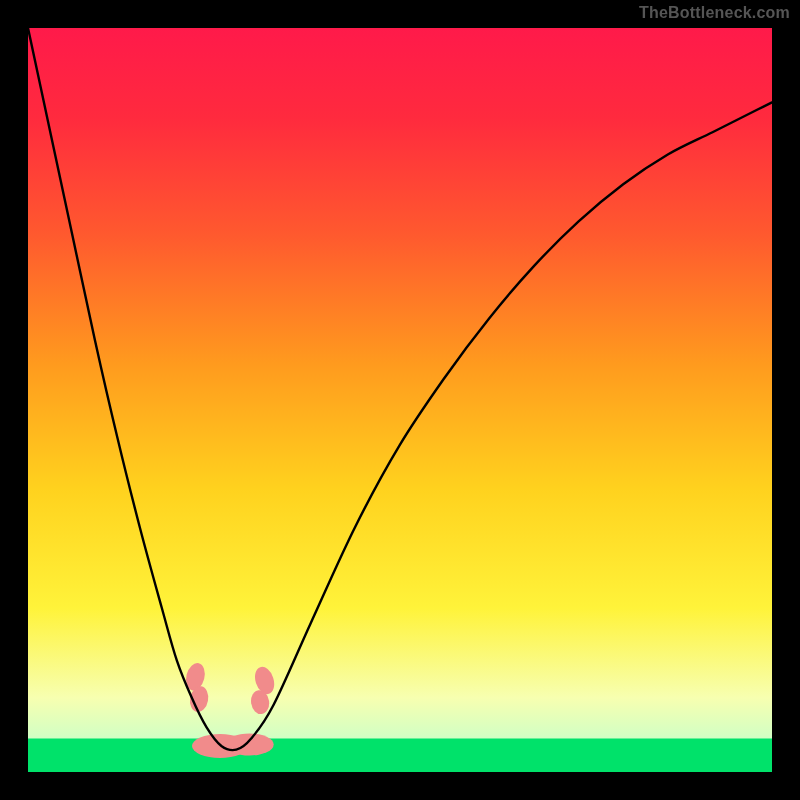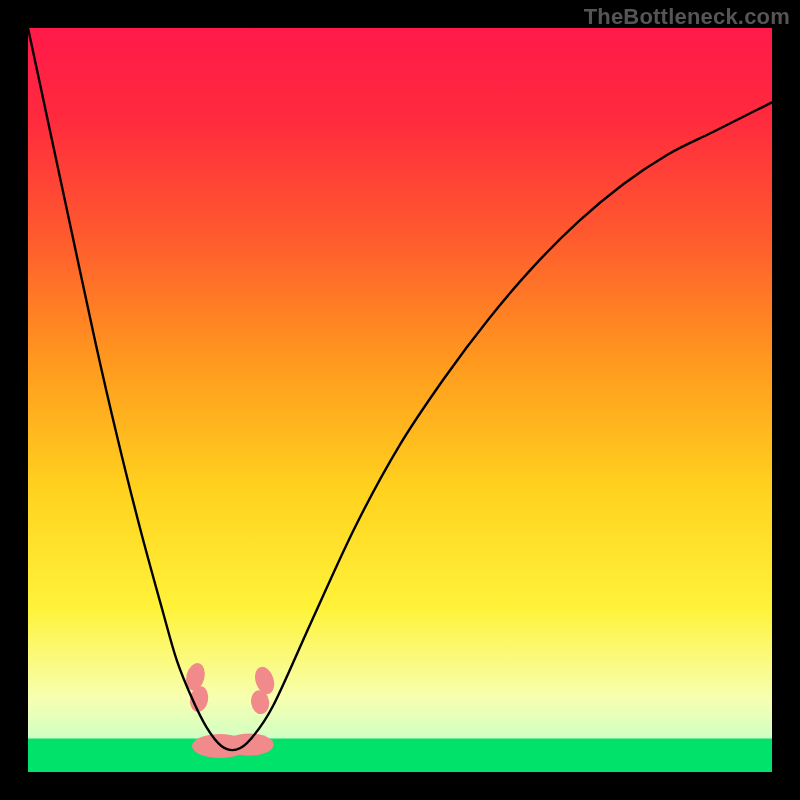--- a/index.html
+++ b/index.html
@@ -14,21 +14,21 @@
   .stage {
     position: relative;
     width: 800px;
     height: 800px;
     background: #000;
   }
   .watermark {
     position: absolute;
     top: 4px;
     right: 10px;
-    font-size: 22px;
+    font-size: 16px;
     font-weight: 600;
     color: #555;
     letter-spacing: 0.2px;
     z-index: 10;
     font-family: Arial, Helvetica, sans-serif;
   }
   .plot {
     position: absolute;
     left: 28px;
     top: 28px;

